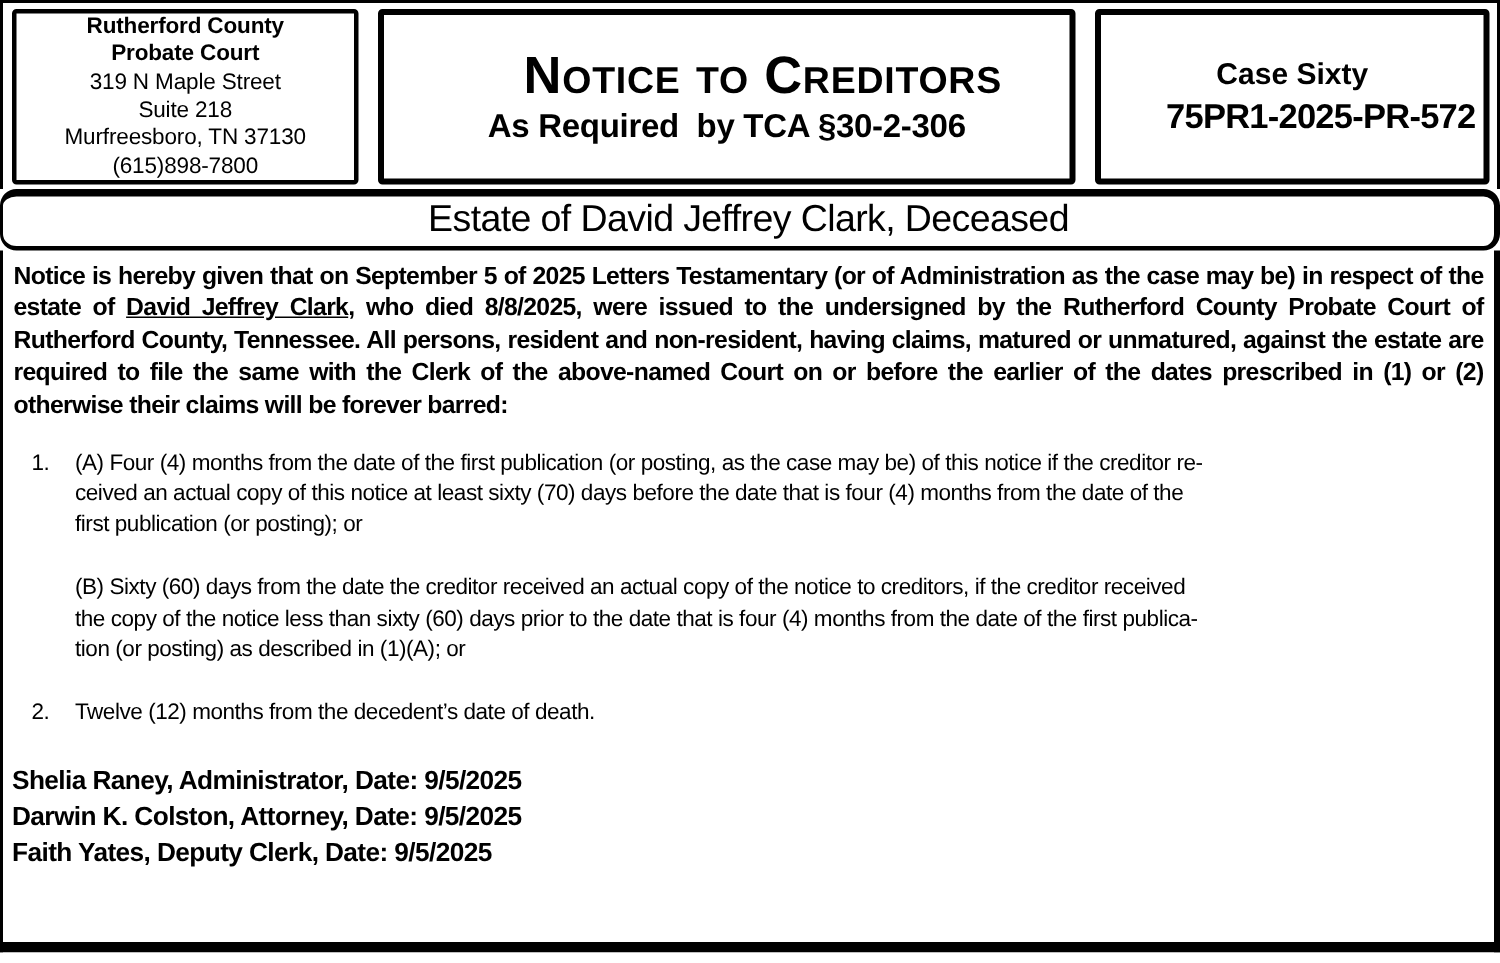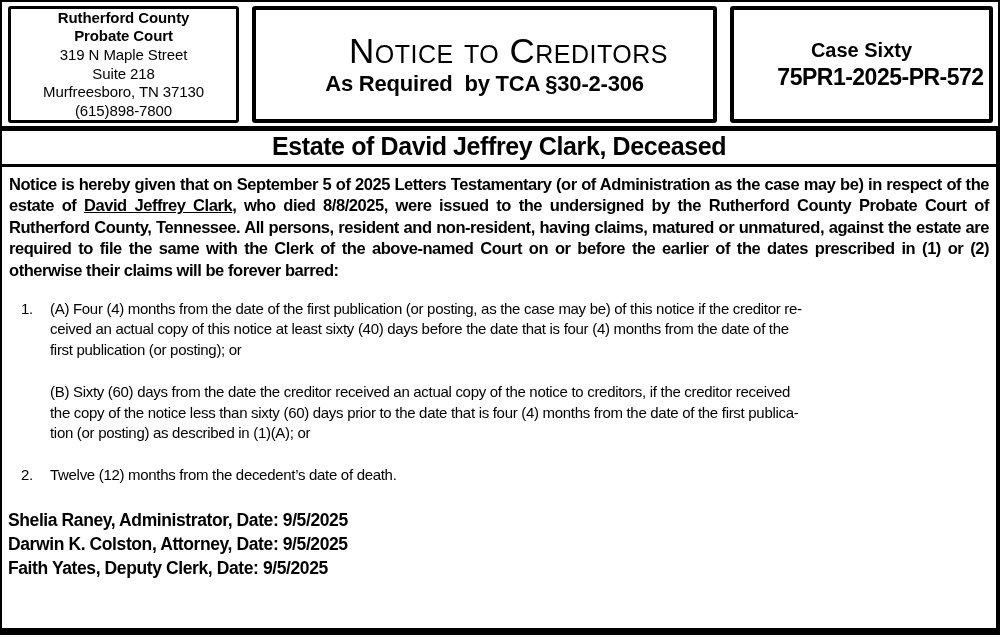--- a/index.html
+++ b/index.html
@@ -44,21 +44,21 @@
     border-width: 3px;
     font-size: 15px;
     line-height: 1.24;
     letter-spacing: -0.1px;
     padding: 2px 4px;
   }
   .court-name { font-weight: 700; }
   .notice-box { flex: 1; }
   .notice-title {
     font-variant: small-caps;
-    font-weight: 400;
+    font-weight: 700;
     font-size: 35px;
     line-height: 1.1;
     letter-spacing: 0.5px;
     margin-left: 48px;
   }
   .notice-subtitle {
     font-weight: 700;
     font-size: 22px;
     line-height: 1.2;
     white-space: pre;
@@ -80,26 +80,27 @@
   }
 
   
   .estate-bar {
     box-sizing: border-box;
     border-top: 5px solid #000;
     border-bottom: 3px solid #000;
     border-left: 2px solid #000;
     border-right: 4px solid #000;
     text-align: center;
-    font-weight: 700;
+    font-weight: 400;
     font-size: 25px;
     line-height: 1.15;
     letter-spacing: -0.4px;
     padding: 1px 0 3px;
     flex: none;
+    border-radius: 11px;
   }
 
   
   .main-box {
     box-sizing: border-box;
     flex: 1;
     border-left: 2px solid #000;
     border-right: 4px solid #000;
     border-bottom: 7px solid #000;
     padding: 7px 6px 0 6px;
@@ -171,21 +172,21 @@
 
   <div class="main-box">
 
     <p class="notice-paragraph"><span>Notice is hereby given that on September 5 of 2025 Letters Testamentary (or of Administration as the case may be) in respect of the estate of </span><span class="decedent-name">David Jeffrey Clark</span><span>, who died 8/8/2025, were issued to the undersigned by the Rutherford County Probate Court of Rutherford County, Tennessee. All persons, resident and non-resident, having claims, matured or unmatured, against the estate are required to file the same with the Clerk of the above-named Court on or before the earlier of the dates prescribed in (1) or (2) otherwise their claims will be forever barred:</span></p>
 
     <div class="deadline-list">
 
       <div class="d-row">
         <span class="d-marker">1.</span>
         <span class="d-text">(A) Four (4) months from the date of the first publication (or posting, as the case may be) of this notice if the creditor re-
-ceived an actual copy of this notice at least sixty (40) days before the date that is four (4) months from the date of the
+ceived an actual copy of this notice at least sixty (70) days before the date that is four (4) months from the date of the
 first publication (or posting); or</span>
       </div>
 
       <div class="d-row">
         <span class="d-marker"></span>
         <span class="d-text">(B) Sixty (60) days from the date the creditor received an actual copy of the notice to creditors,  if the creditor received
 the copy of the notice less than sixty (60) days prior to the date that is four (4) months from the date of the first publica-
 tion (or posting) as described in (1)(A); or</span>
       </div>
 

